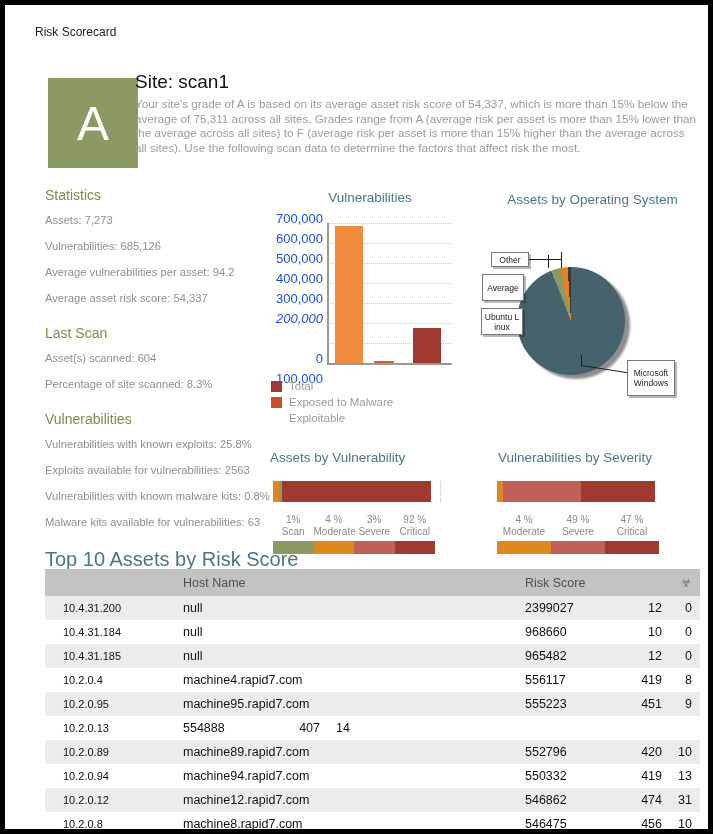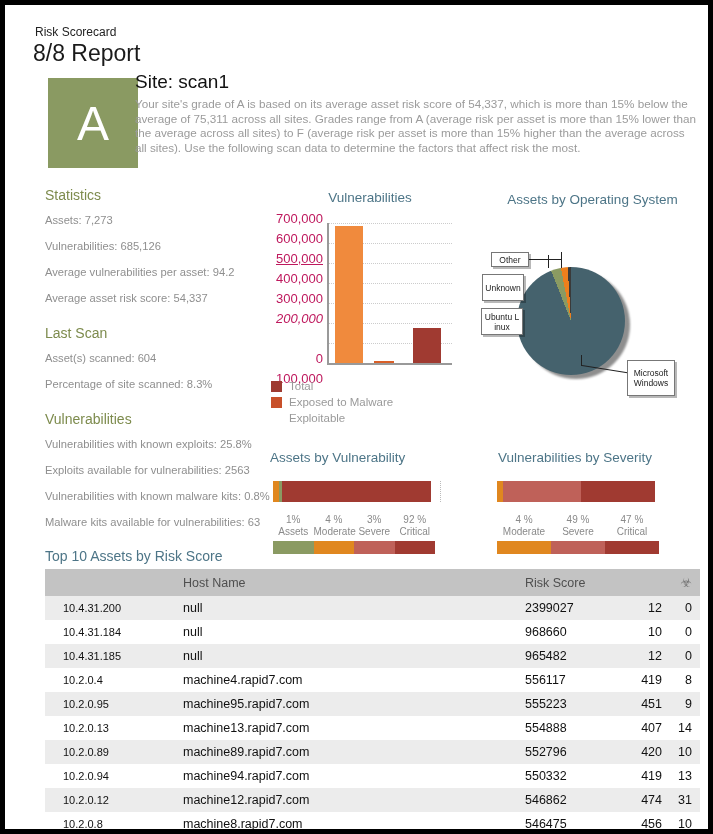--- a/index.html
+++ b/index.html
@@ -13,23 +13,23 @@
              display:flex;align-items:center;justify-content:center;font-size:48px;}
   .site{left:130px;top:66px;font-size:19px;color:#111;}
   .desc{left:130px;top:92px;width:562px;font-size:11.7px;line-height:14.6px;color:#9b9b9b;}
   
   .sec-h{font-size:14px;color:#7d8b4d;}
   .sec-item{font-size:11.2px;color:#8f8f8f;}
   
   .chart-title{font-size:13.5px;color:#4d7587;}
   
   .yticks{left:248px;top:206px;width:70px;height:160px;}
-  .yticks span{position:absolute;right:0;font-size:13px;color:#be185d;height:13px;}
+  .yticks span{position:absolute;right:0;font-size:13px;color:#1d4ed8;height:13px;}
   .yticks span:nth-child(1){top:0;}.yticks span:nth-child(2){top:20px;text-align:right;}
-  .yticks span:nth-child(3){top:40px;text-decoration:underline;}.yticks span:nth-child(4){top:60px;}
+  .yticks span:nth-child(3){top:40px;}.yticks span:nth-child(4){top:60px;}
   .yticks span:nth-child(5){top:80px;}.yticks span:nth-child(6){top:100px;font-style:italic;}
   .yticks span:nth-child(7){top:124px;margin-top:36px;}.yticks span:nth-child(8){top:140px;}
   .plot{left:322px;top:218px;width:123px;height:140px;border-left:2px solid #999;border-bottom:2px solid #999;}
   .grid{position:absolute;left:0;width:100%;border-top:1px dotted #ccc;height:0;}
   .vbar{position:absolute;bottom:0;}
   .legend-item{display:flex;align-items:center;gap:7px;font-size:11.5px;color:#9a9a9a;height:16px;}
   .legend-sq{width:11px;height:11px;display:inline-block;flex:0 0 11px;}
   
   .hbar{height:21px;display:flex;overflow:hidden;}
   .hseg{height:100%;}
@@ -39,40 +39,39 @@
   .axis-labels .cell{text-align:center;font-size:10px;color:#8a8a8a;line-height:12px;}
   .dotline{border-left:1px dotted #bbb;width:0;}
   
   .pie-shadow{left:517px;top:266px;width:108px;height:108px;border-radius:50%;background:#8e8e8e;filter:blur(1px);}
   .pie{left:512px;top:262px;width:108px;height:108px;border-radius:50%;}
   .callout{position:absolute;background:#fff;border:1px solid #777;box-shadow:2px 2px 0 rgba(0,0,0,0.28);
            font-size:8.5px;line-height:10px;color:#222;text-align:center;word-break:break-all;
            display:flex;align-items:center;justify-content:center;padding:1px 2px;box-sizing:border-box;}
   .line{position:absolute;background:#222;}
   
-  .tbl-title{left:40px;top:543px;font-size:14px;color:#4d7587;}
+  .tbl-title{left:40px;top:543px;font-size:20px;color:#4d7587;}
   .tbl{left:40px;top:564px;width:655px;font-size:12.5px;color:#111;}
   .trow{display:flex;align-items:center;height:24px;}
   .thead{height:27px;background:#c3c3c3;color:#4f4f4f;}
   .trow:nth-child(odd):not(.thead){background:#fff;}
   .trow:nth-child(even){background:#ececec;}
   .c-ip{width:130px;padding-left:18px;box-sizing:border-box;font-size:11px;}
   .c-host{width:342px;padding-left:8px;box-sizing:border-box;}
   .c-risk{width:100px;padding-left:8px;box-sizing:border-box;}
   .c-n1{width:45px;text-align:right;}
   .c-n2{width:38px;text-align:right;padding-right:8px;box-sizing:border-box;}
   .bio{font-size:13px;color:#777;}
 </style>
 </head>
 <body>
 
 <div class="page">
 
   <div class="abs kicker">Risk Scorecard</div>
-  <div class="abs title">8/8 Report</div>
   <div class="abs grade-box">
     <span>A</span>
   </div>
   <div class="abs site">Site: scan1</div>
   <div class="abs desc">Your site's grade of A is based on its average asset risk score of 54,337, which is more than 15% below the average of 75,311 across all sites. Grades range from A (average risk per asset is more than 15% lower than the average across all sites) to F (average risk per asset is more than 15% higher than the average across all sites). Use the following scan data to determine the factors that affect risk the most.</div>
 
   <div class="abs sec-h" style="left:40px;top:182px;">Statistics</div>
   <div class="abs sec-item" style="left:40px;top:209px;">Assets: 7,273</div>
   <div class="abs sec-item" style="left:40px;top:235px;">Vulnerabilities: 685,126</div>
   <div class="abs sec-item" style="left:40px;top:261px;">Average vulnerabilities per asset: 94.2</div>
@@ -130,33 +129,33 @@
   <div class="abs pie-shadow"></div>
   <div class="abs pie" style="background: conic-gradient(rgb(69, 98, 109) 0deg, rgb(69, 98, 109) 338.4deg, rgb(138, 154, 98) 338.4deg, rgb(138, 154, 98) 349.2deg, rgb(238, 127, 29) 349.2deg, rgb(238, 127, 29) 356.4deg, rgb(58, 58, 58) 356.4deg, rgb(58, 58, 58) 360deg);"></div>
 
   <div class="line" style="left:507px;top:254px;width:50px;height:1px;"></div>
   <div class="line" style="left:543px;top:250px;width:1px;height:13px;"></div>
   <div class="line" style="left:556px;top:247px;width:1px;height:16px;"></div>
   <div class="line" style="left:576px;top:350px;width:1px;height:11px;"></div>
   <div class="line" style="left:577px;top:360px;width:46px;height:1px;transform:rotate(9deg);transform-origin:left center;"></div>
 
   <div class="callout" style="left:486px;top:247px;width:38px;height:15px;">Other</div>
-  <div class="callout" style="left:477px;top:269px;width:42px;height:27px;">Unknown</div>
+  <div class="callout" style="left:477px;top:269px;width:42px;height:27px;">Average</div>
   <div class="callout" style="left:476px;top:303px;width:42px;height:27px;">Ubuntu Linux</div>
   <div class="callout" style="left:622px;top:355px;width:48px;height:36px;">Microsoft Windows</div>
 
   <div class="abs chart-title" style="left:265px;top:445px;">Assets by Vulnerability</div>
   <div class="abs hbar" style="left:268px;top:476px;width:158px;">
     <div class="hseg" style="width: 4%; background: rgb(224, 135, 31);"></div>
     <div class="hseg" style="width: 1.5%; background: rgb(138, 154, 98);"></div>
     <div class="hseg" style="width: 94.5%; background: rgb(160, 58, 49);"></div>
   </div>
   <div class="abs dotline" style="left:435px;top:476px;height:21px;"></div>
   <div class="abs axis-labels" style="left:268px;top:509px;width:162px;">
-    <div class="cell" style="width:25%;"><span>1%</span><br><span>Assets</span></div>
+    <div class="cell" style="width:25%;"><span>1%</span><br><span>Scan</span></div>
     <div class="cell" style="width:25%;"><span>4 %</span><br><span>Moderate</span></div>
     <div class="cell" style="width:25%;"><span>3%</span><br><span>Severe</span></div>
     <div class="cell" style="width:25%;"><span>92 %</span><br><span>Critical</span></div>
   </div>
   <div class="abs axis-strip" style="left:268px;top:536px;width:162px;">
     <div style="width: 25%; background: rgb(138, 154, 98);"></div>
     <div style="width: 25%; background: rgb(224, 135, 31);"></div>
     <div style="width: 25%; background: rgb(191, 97, 89);"></div>
     <div style="width: 25%; background: rgb(160, 58, 49);"></div>
   </div>
@@ -217,21 +216,20 @@
     </div>
     <div class="trow">
       <div class="c-ip">10.2.0.95</div>
       <div class="c-host">machine95.rapid7.com</div>
       <div class="c-risk">555223</div>
       <div class="c-n1">451</div>
       <div class="c-n2">9</div>
     </div>
     <div class="trow">
       <div class="c-ip">10.2.0.13</div>
-      <div class="c-host">machine13.rapid7.com</div>
       <div class="c-risk">554888</div>
       <div class="c-n1">407</div>
       <div class="c-n2">14</div>
     </div>
     <div class="trow">
       <div class="c-ip">10.2.0.89</div>
       <div class="c-host">machine89.rapid7.com</div>
       <div class="c-risk">552796</div>
       <div class="c-n1">420</div>
       <div class="c-n2">10</div>

